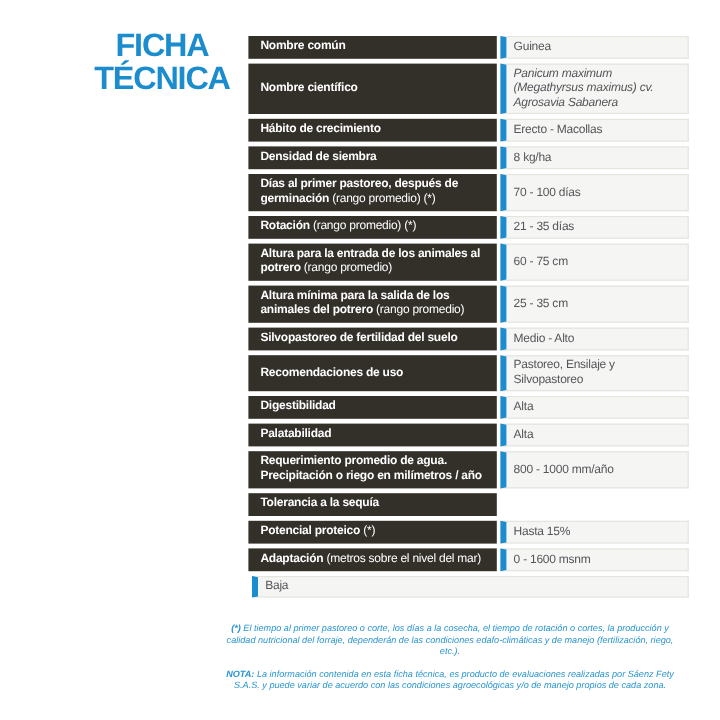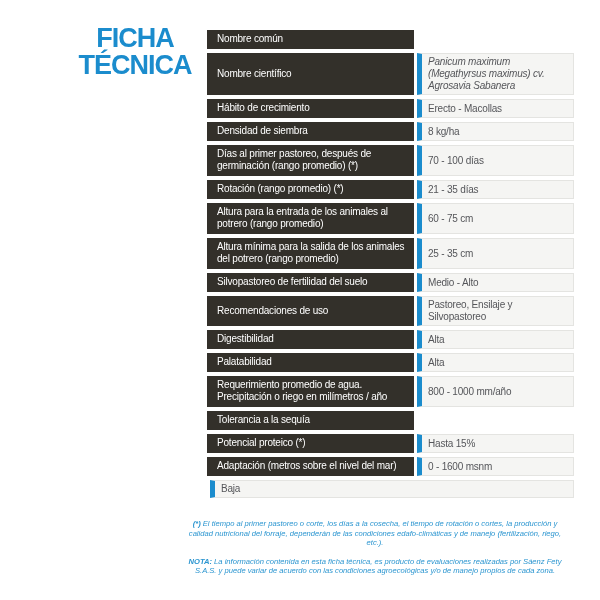--- a/index.html
+++ b/index.html
@@ -15,21 +15,21 @@
   .spec-table {
     position:absolute; left:207px; top:30px; width:367px;
     display:flex; flex-direction:column; gap:4px;
   }
   .row { display:flex; align-items:stretch; }
   .label {
     width:189px; background:#33302a; color:#ffffff;
     padding:3px 8px 4px 10px; display:flex; align-items:center;
   }
   .label p { margin:0; font-size:10px; line-height:12px; letter-spacing:-0.2px; }
-  .label b { font-weight:normal; }
+  .label b { font-weight:bold; }
   .label .lr { font-weight:normal; }
   .value {
     flex:1; margin-left:3px;
     border-left:5px solid #1b8ccd;
     border-top:1px solid #e4e4e1; border-right:1px solid #e4e4e1; border-bottom:1px solid #e4e4e1;
     background:#f5f5f3; display:flex; align-items:center; padding:2px 6px;
   }
   .value p { margin:0; font-size:10px; line-height:12px; color:#55565a; letter-spacing:-0.2px; }
   .value.italic p { font-style:italic; }
   .footnotes {
@@ -47,20 +47,23 @@
   <div class="title">
     <div>FICHA</div>
     <div>TÉCNICA</div>
   </div>
 
   <div class="spec-table">
     <div class="row">
       <div class="label">
         <p><b class="lb">Nombre común</b><span class="lr"></span></p>
       </div>
+      <div class="value">
+        <p class="vt">Guinea</p>
+      </div>
     </div>
 
     <div class="row">
       <div class="label">
         <p><b class="lb">Nombre científico</b><span class="lr"></span></p>
       </div>
       <div class="value italic">
         <p class="vt">Panicum maximum (Megathyrsus maximus) cv. Agrosavia Sabanera</p>
       </div>
     </div>

